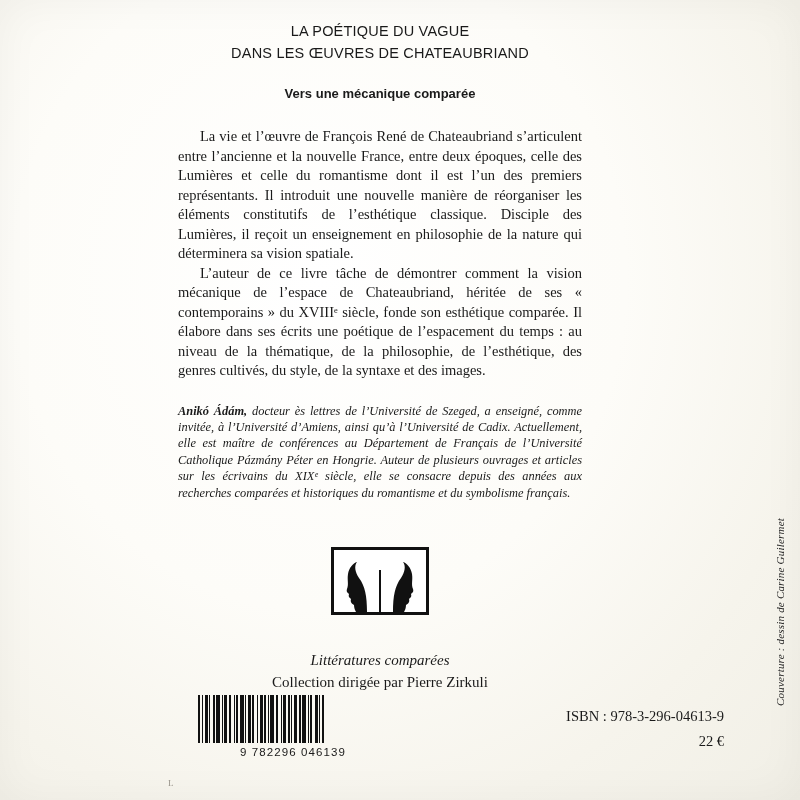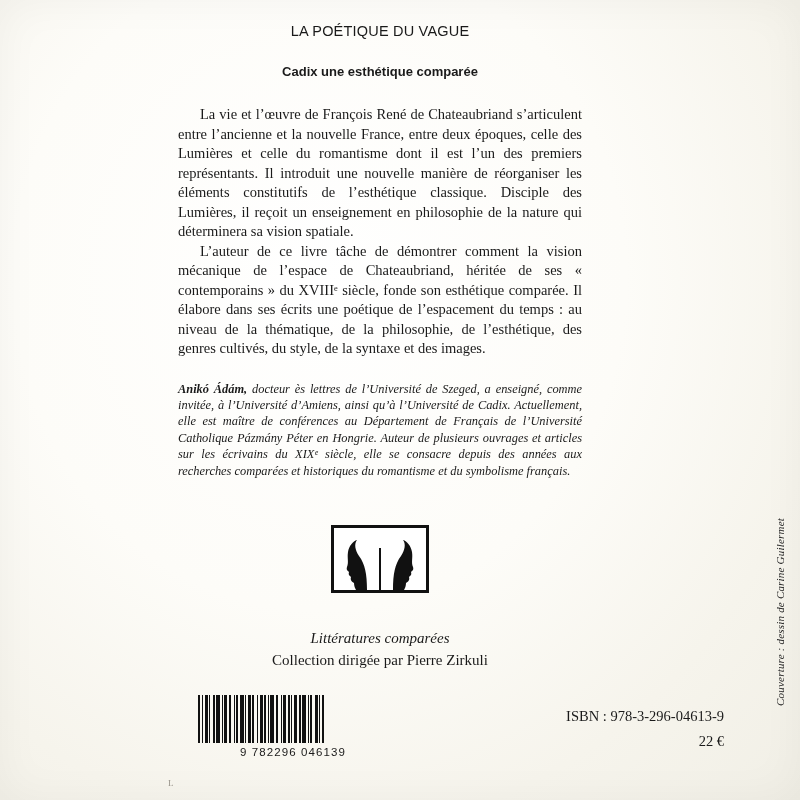--- a/index.html
+++ b/index.html
@@ -180,23 +180,24 @@
 </style>
 </head>
 <body>
 
 <div id="cover">
 
   <div id="content">
 
     <div class="title-block">
       <div class="title-line">LA POÉTIQUE DU VAGUE</div>
-    </div>
-
-    <div class="subtitle">Cadix une esthétique comparée</div>
+      <div class="title-line">DANS LES ŒUVRES DE CHATEAUBRIAND</div>
+    </div>
+
+    <div class="subtitle">Vers une mécanique comparée</div>
 
     <div class="blurb">
       <p>La vie et l’œuvre de François René de Chateaubriand s’articulent entre l’ancienne et la nouvelle France, entre deux époques, celle des Lumières et celle du romantisme dont il est l’un des premiers représentants. Il introduit une nouvelle manière de réorganiser les éléments constitutifs de l’esthétique classique. Disciple des Lumières, il reçoit un enseignement en philosophie de la nature qui déterminera sa vision spatiale.</p>
       <p>L’auteur de ce livre tâche de démontrer comment la vision mécanique de l’espace de Chateaubriand, héritée de ses « contemporains » du XVIIIᵉ siècle, fonde son esthétique comparée. Il élabore dans ses écrits une poétique de l’espacement du temps : au niveau de la thématique, de la philosophie, de l’esthétique, des genres cultivés, du style, de la syntaxe et des images.</p>
     </div>
 
     <div class="bio">
       <span class="author">Anikó Ádám,</span><span> docteur ès lettres de l’Université de Szeged, a enseigné, comme invitée, à l’Université d’Amiens, ainsi qu’à l’Université de Cadix. Actuellement, elle est maître de conférences au Département de Français de l’Université Catholique Pázmány Péter en Hongrie. Auteur de plusieurs ouvrages et articles sur les écrivains du XIXᵉ siècle, elle se consacre depuis des années aux recherches comparées et historiques du romantisme et du symbolisme français.</span>
     </div>
 

